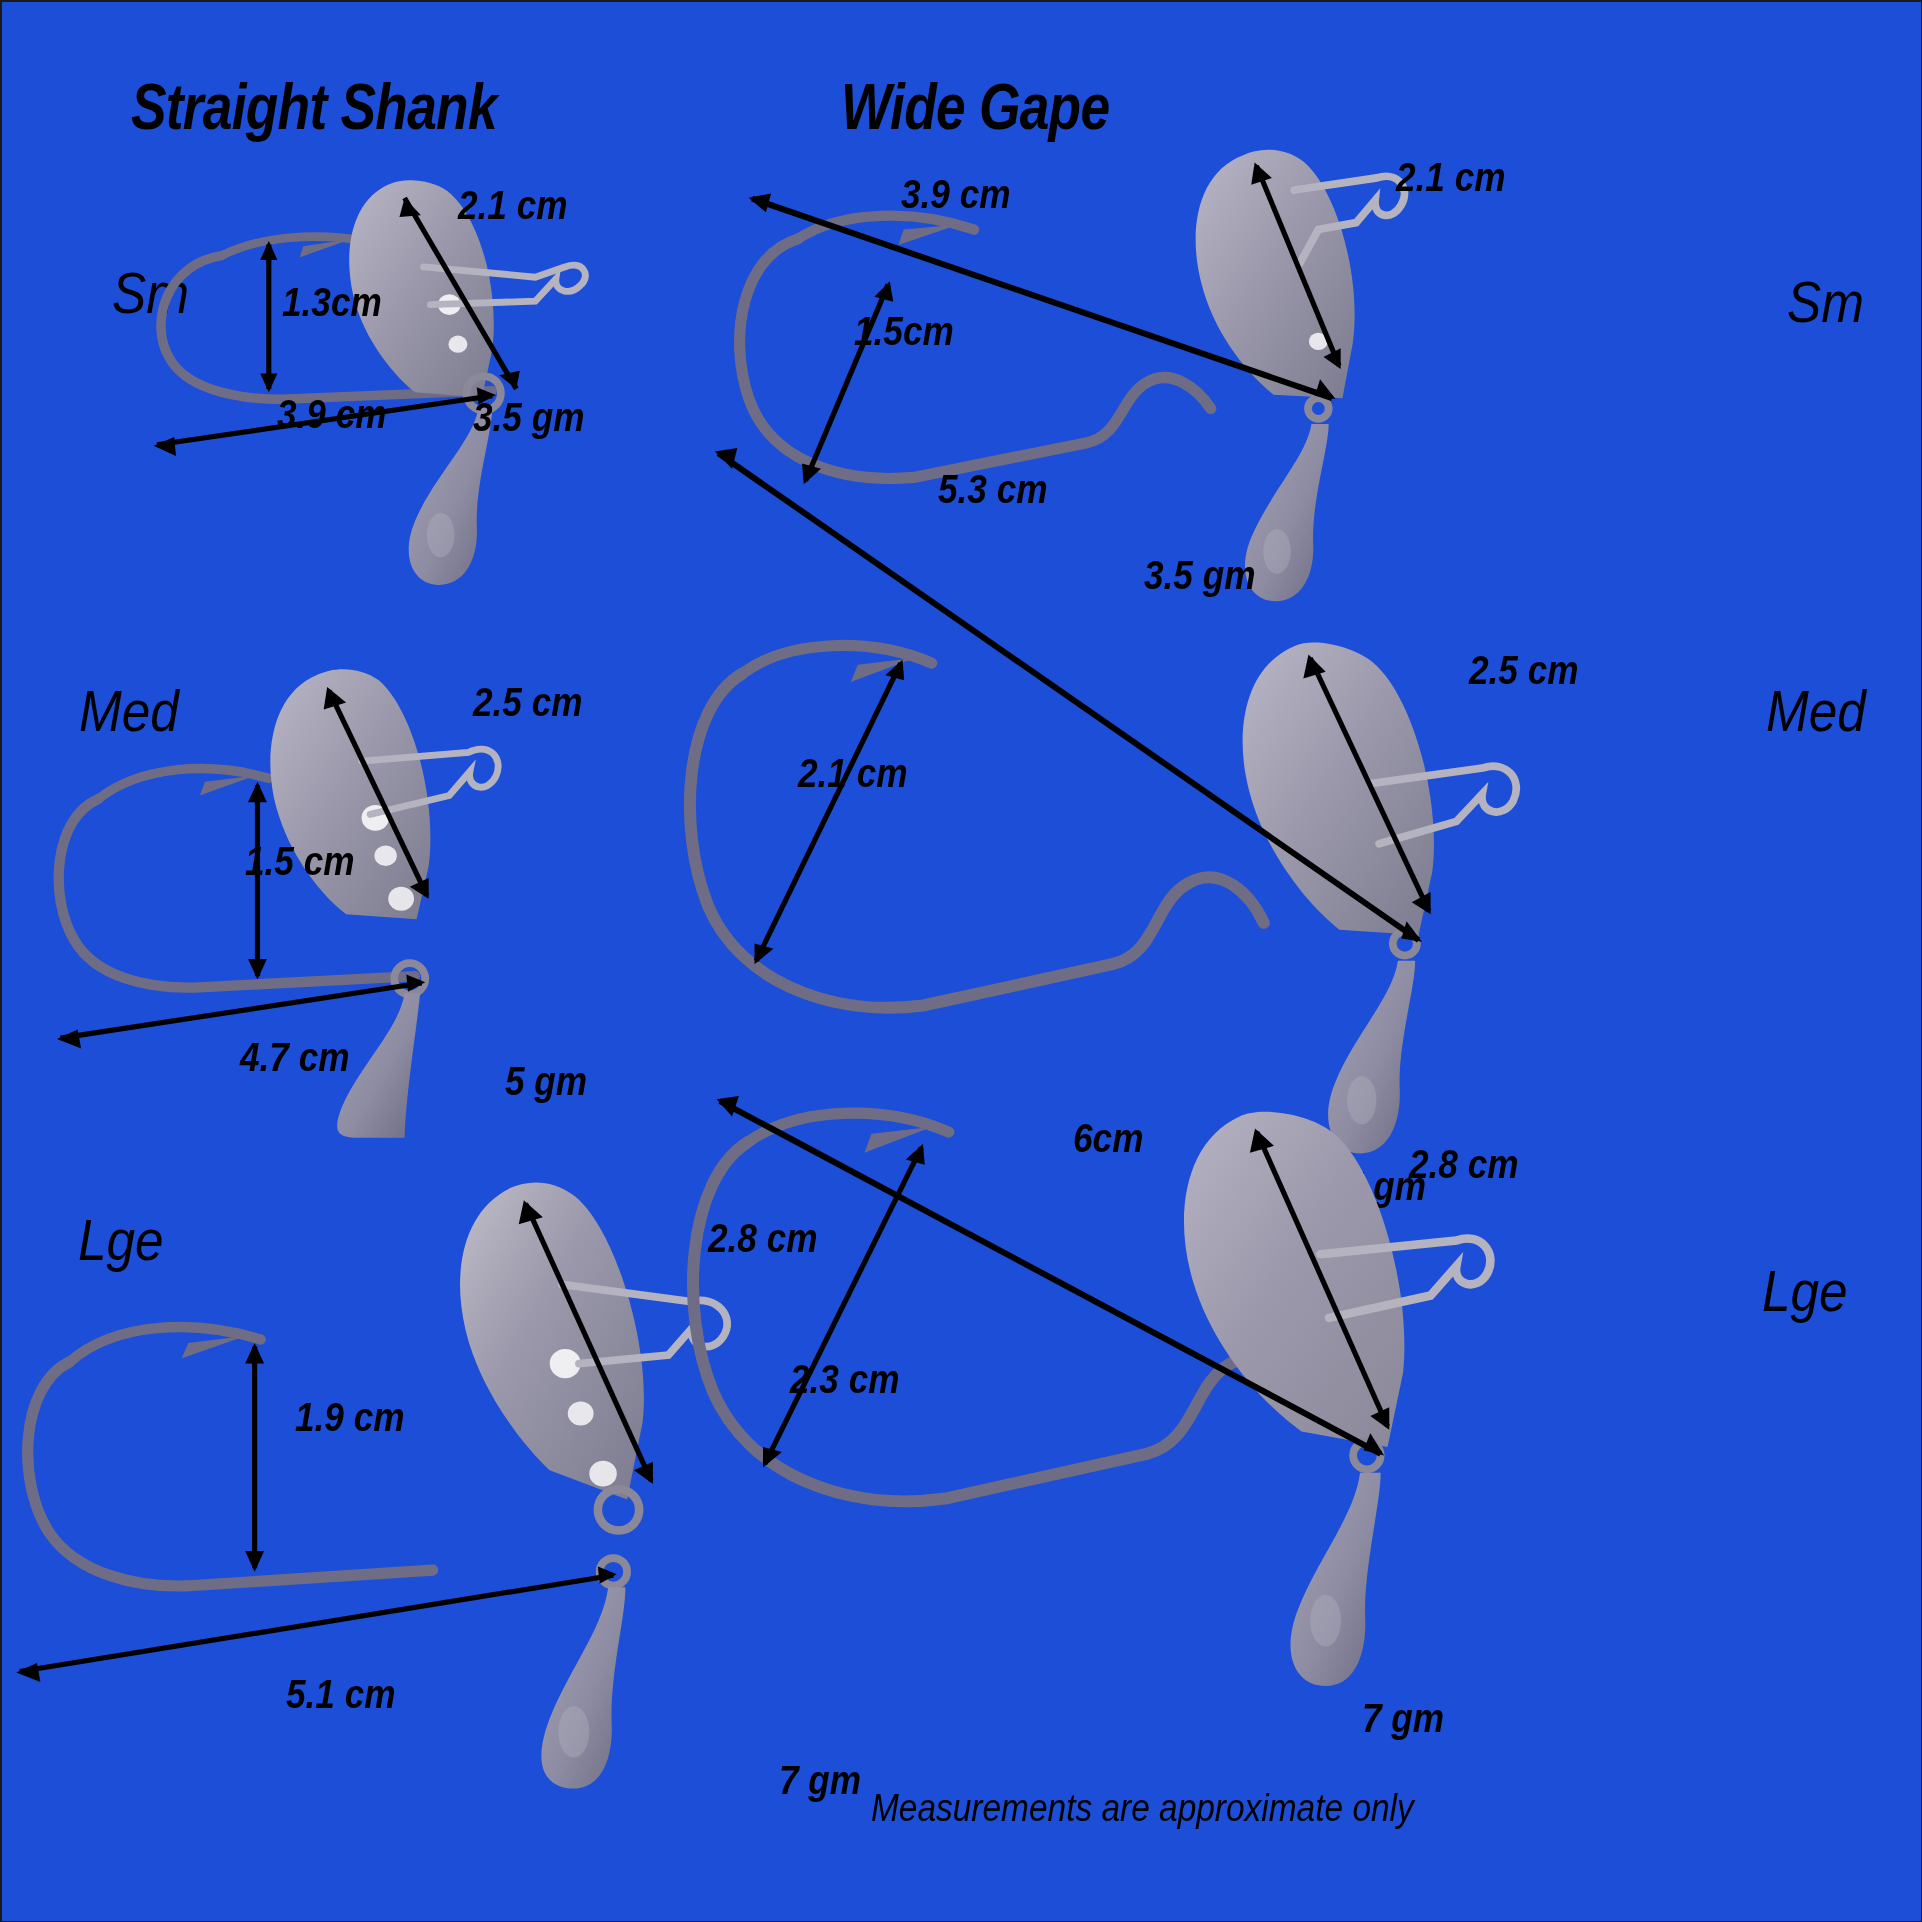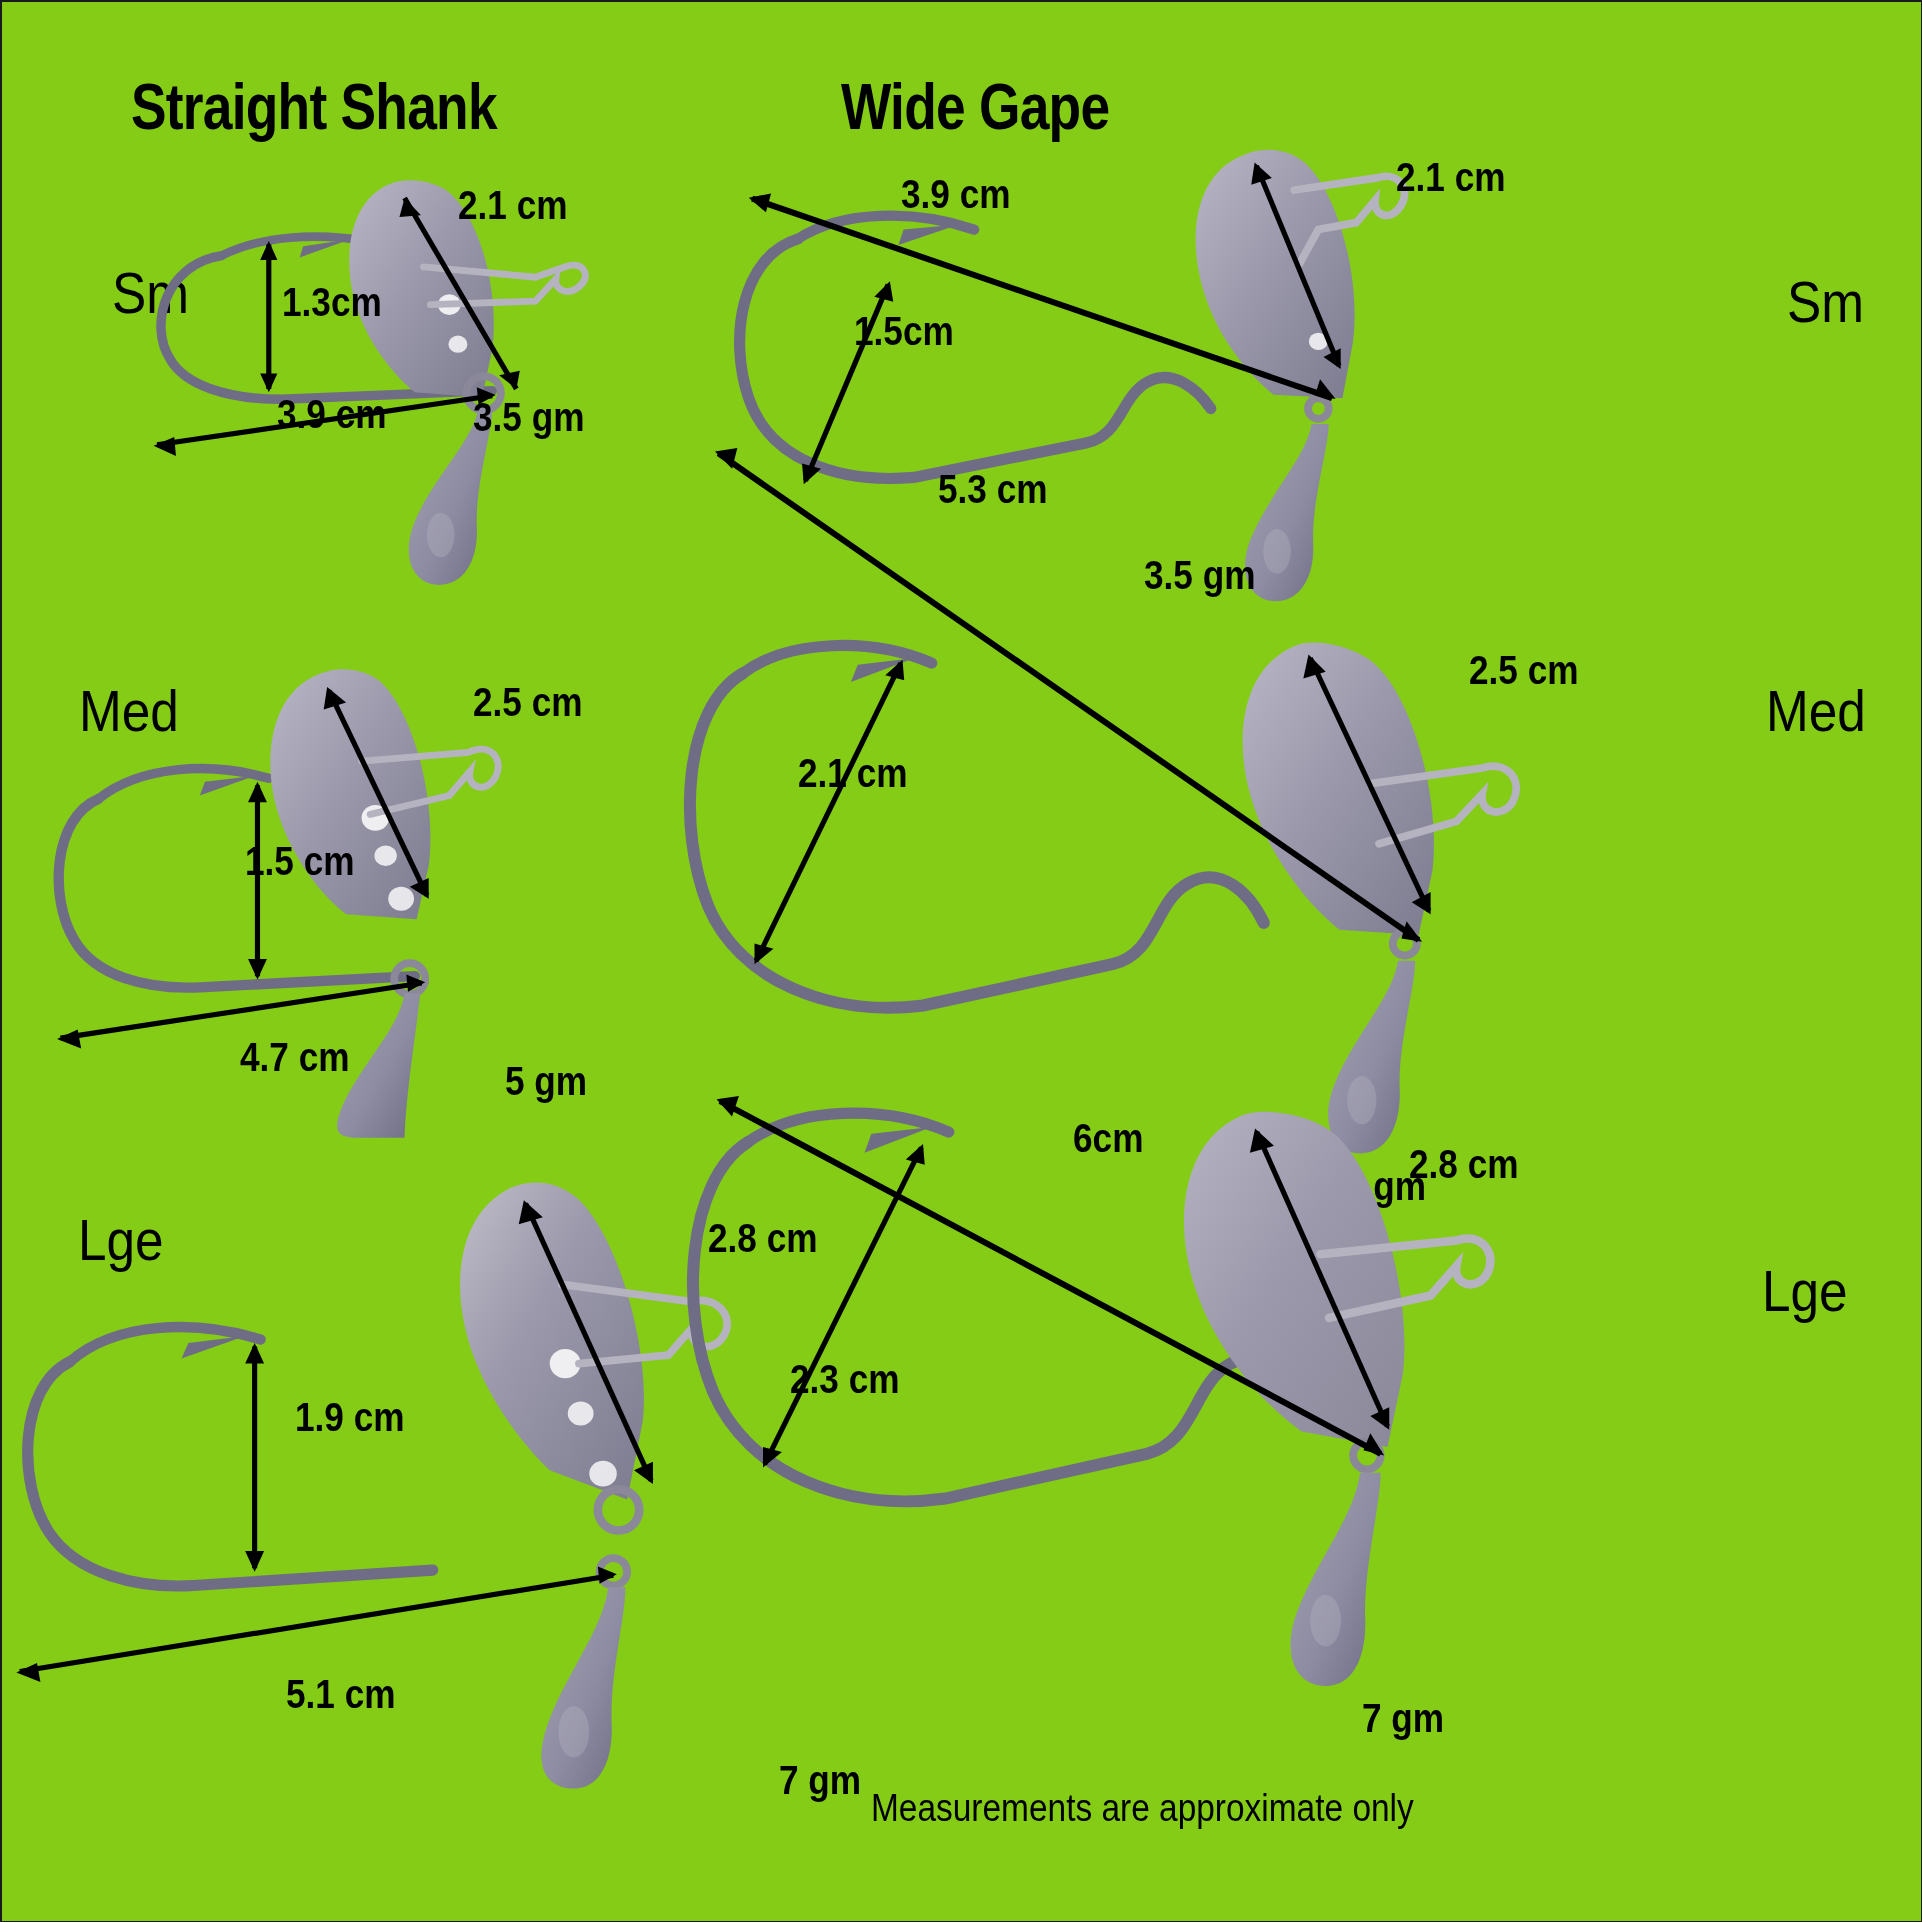--- a/index.html
+++ b/index.html
@@ -1,22 +1,22 @@
 <!DOCTYPE html>
 <html style="font-size:13.8px"><head>
 <meta charset="utf-8">
 <style>
   html,body{margin:0;padding:0;background:#fff;}
   body{
     font-family:"Liberation Sans", sans-serif;
     width:1923px;height:1923px;overflow:hidden;
   }
   #page{
-    position:relative;width:1923px;height:1923px;background:#84cc16;
-    box-sizing:border-box;border:2.6px solid #1a1a1a;
+    position:relative;width:1923px;height:1923px;background:#1d4ed8;
+    box-sizing:border-box;border:2.6px solid #1a1a1a;font-style:italic;
   }
   .abs{position:absolute;}
   .ttl{
     font-weight:bold;color:#000;font-size:65px;letter-spacing:-0.9px;
     white-space:nowrap;transform:scaleX(.82);transform-origin:left top;
   }
   .sizelbl{
     font-size:57px;color:#000;white-space:nowrap;
     transform:scaleX(.9);transform-origin:left top;
   }

